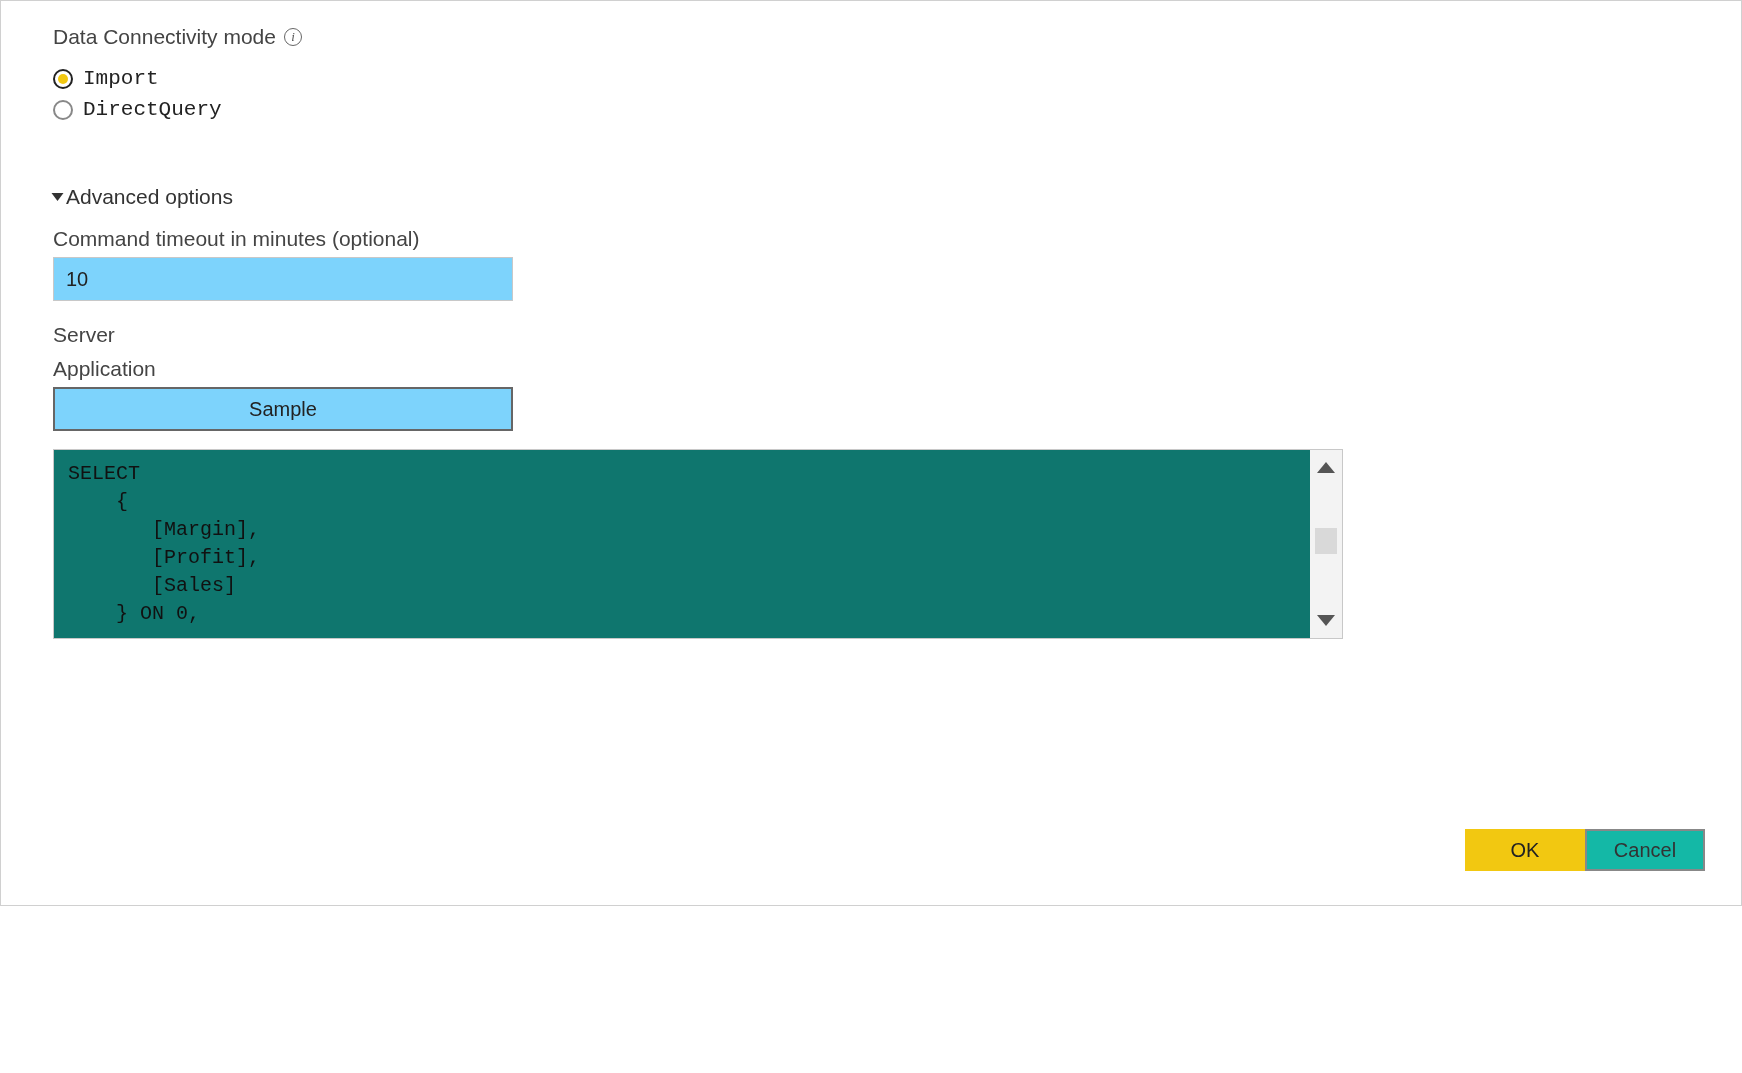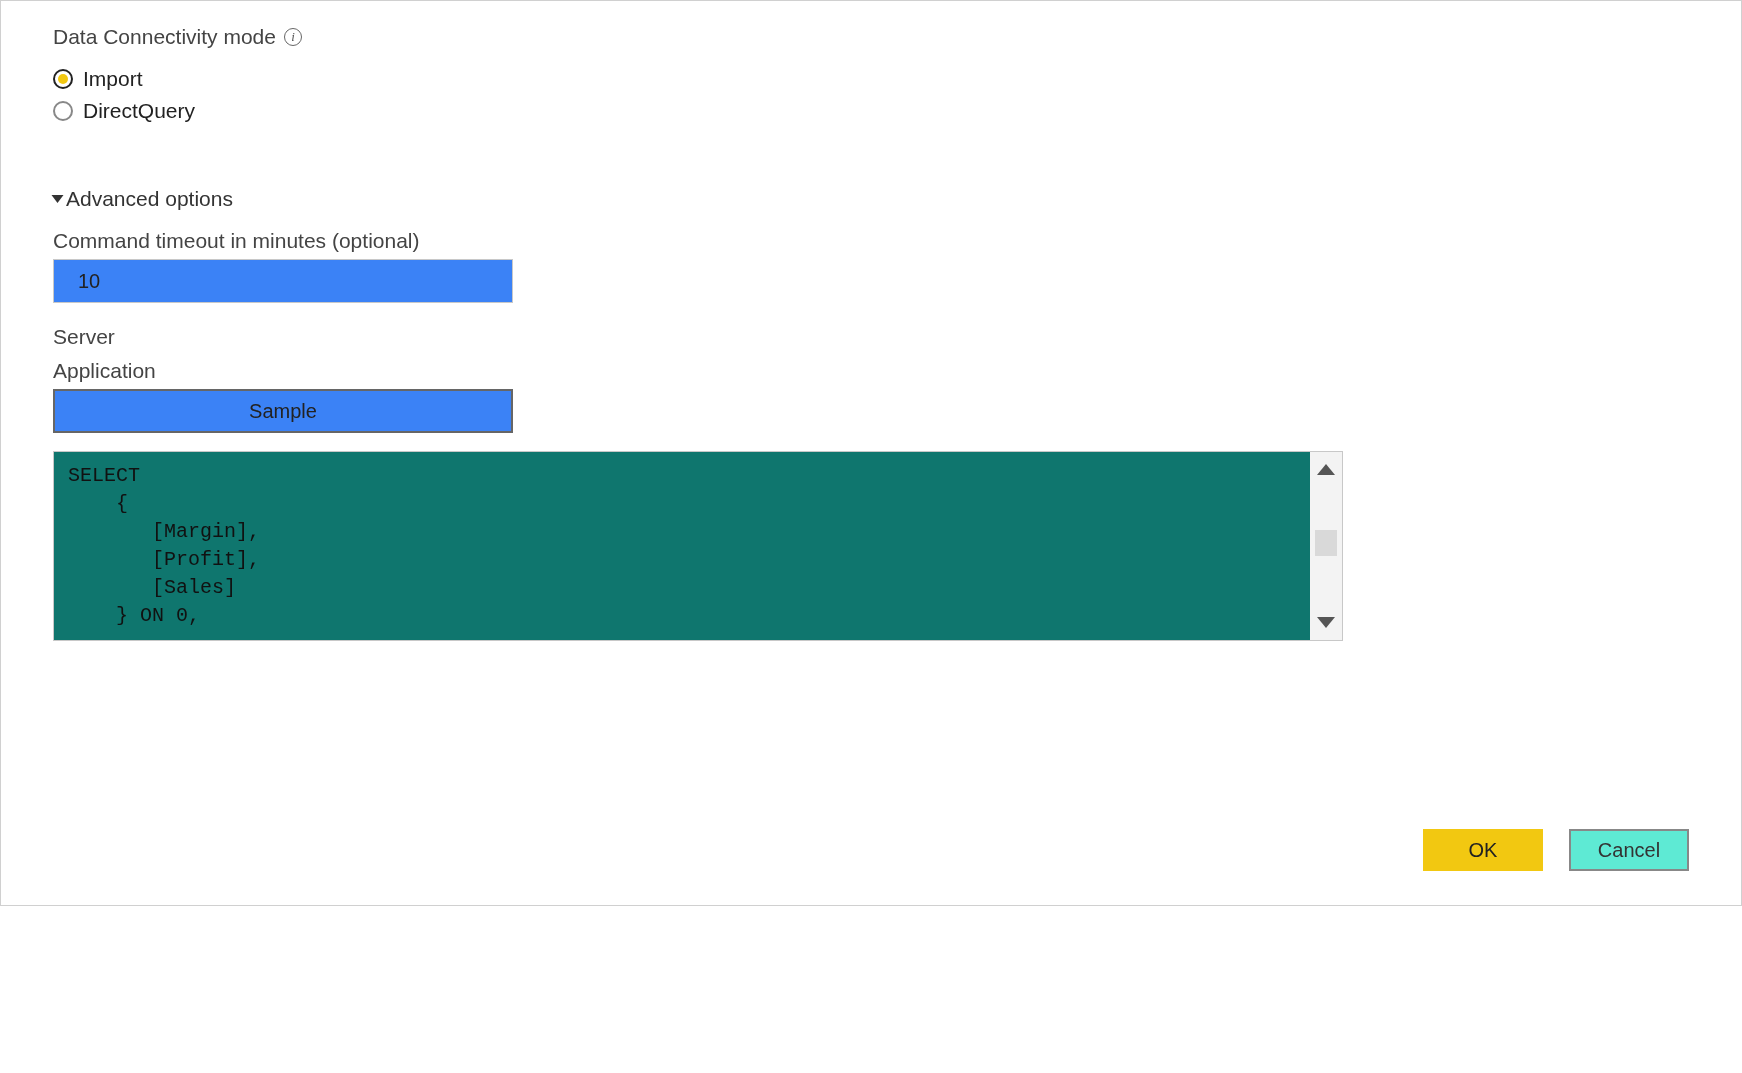--- a/index.html
+++ b/index.html
@@ -42,20 +42,21 @@
     line-height: 1;
     padding-bottom: 1px;
   }
   .radio-group { margin-bottom: 28px; }
   .radio-row {
     display: flex;
     align-items: center;
     gap: 10px;
     margin: 8px 0;
     cursor: pointer;
+    font-family: Liberation Mono, monospace;
   }
   .radio-outer {
     width: 20px;
     height: 20px;
     border: 2px solid #888;
     border-radius: 50%;
     display: inline-flex;
     align-items: center;
     justify-content: center;
   }
@@ -96,26 +97,26 @@
   .field-label {
     font-size: 21px;
     color: #444;
     margin-top: 4px;
     margin-bottom: 6px;
   }
   .text-input {
     width: 460px;
     height: 44px;
     border: 1px solid #c8c8c8;
-    padding: 0 24px;
+    padding: 0 12px;
     font-size: 20px;
     font-family: inherit;
     color: #222;
     outline: none;
-    background: #3b82f6;
+    background: #7dd3fc;
     margin-bottom: 18px;
   }
   .text-input.focused {
     border: 2px solid #666;
     text-align: center;
   }
   .mdx-wrap {
     position: relative;
     width: 1290px;
     height: 190px;
@@ -163,33 +164,32 @@
     height: 26px;
     background: #d9d9d9;
     position: absolute;
     top: 78px;
     left: 5px;
     cursor: pointer;
   }
 
   .footer {
     position: absolute;
-    right: 52px;
+    right: 36px;
     bottom: 34px;
     display: flex;
-    gap: 26px;
     justify-content: flex-end;
   }
   .btn {
     min-width: 120px;
     height: 42px;
     font-size: 20px;
     font-family: inherit;
     border: 2px solid #888;
-    background: #5eead4;
+    background: #14b8a6;
     color: #333;
     cursor: pointer;
     padding: 0 26px;
   }
   .btn.primary {
     background: #f2c811;
     border-color: #f2c811;
     color: #222;
   }
 </style>

